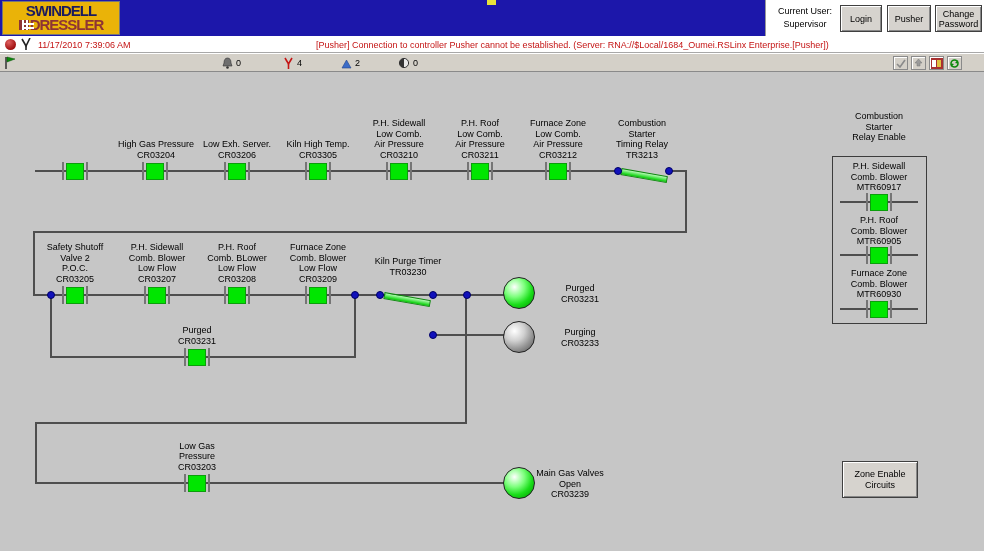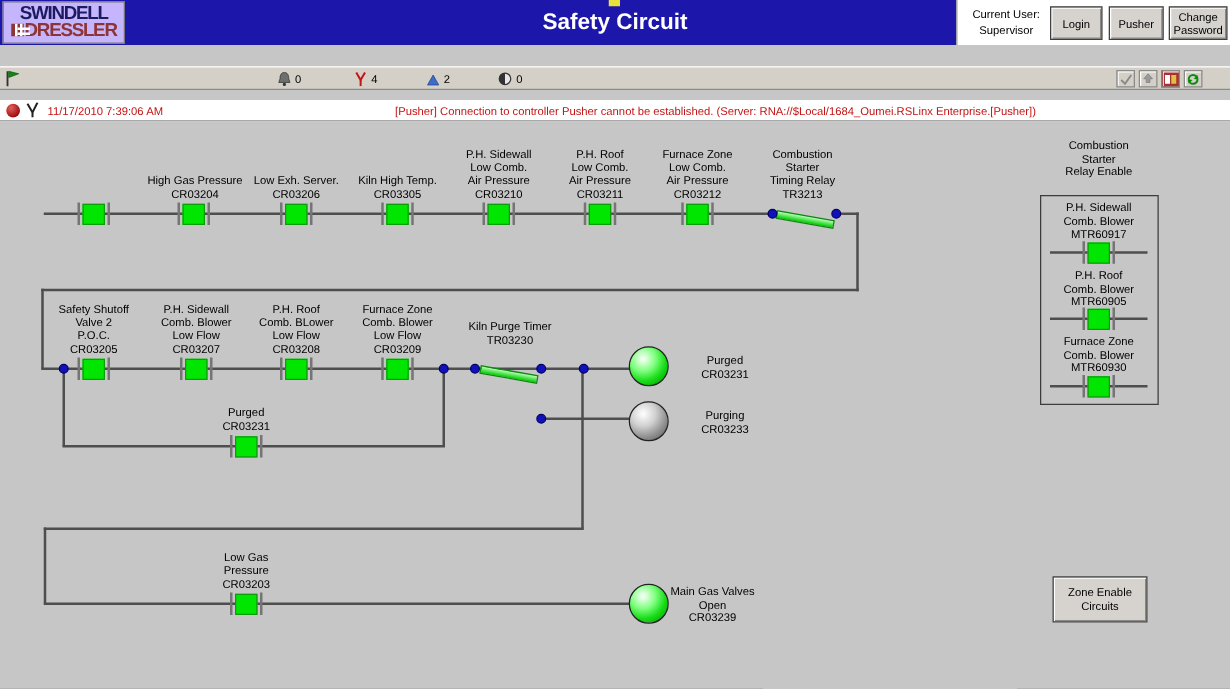--- a/index.html
+++ b/index.html
@@ -1,20 +1,20 @@
 <!DOCTYPE html>
 <html><head>
 <meta charset="utf-8">
 <style>
   html,body{margin:0;padding:0;background:#9a9a9a;}
   #screen{position:relative;width:984px;height:551px;background:#c6c6c6;overflow:hidden;
           font-family:"Liberation Sans",sans-serif;-webkit-font-smoothing:antialiased;}
   
   #header{position:absolute;left:0;top:0;width:984px;height:36px;background:#1c17aa;}
-  #logoBox{position:absolute;left:2px;top:1px;width:98px;height:34px;background:#c4b5fd;
+  #logoBox{position:absolute;left:2px;top:1px;width:118px;height:34px;background:#eab308;
            border:1px solid #777;box-sizing:border-box;padding-top:2px;line-height:14px;text-align:center;}
   .logo1{font-weight:bold;font-size:15px;letter-spacing:-1px;color:#1b1b5e;}
   .logo2{font-weight:bold;font-size:15px;letter-spacing:-1px;color:#8e3434;}
   .logoGrid{display:inline-block;width:10px;height:10px;margin-right:1px;
             background:linear-gradient(#8e3434,#8e3434);
             -webkit-mask:none;position:relative;top:0;}
   .logoGrid i{position:absolute;width:2px;height:10px;background:#fff;}
   .logoGrid b{position:absolute;width:10px;height:2px;background:#fff;}
   #timeBox{position:absolute;left:104px;top:2px;width:72px;height:31px;background:#fff;
            border:1px solid #808080;box-sizing:border-box;text-align:center;
@@ -25,21 +25,21 @@
   #userPanel{position:absolute;left:765px;top:0;width:219px;height:36px;background:#fff;
              border-left:1px solid #999;box-sizing:border-box;}
   #userText{position:absolute;left:4px;top:5px;width:70px;text-align:center;
             font-size:9px;line-height:13px;color:#000;}
   .hbtn{position:absolute;top:5px;height:27px;background:#d6d3ce;border:1px solid #404040;
         box-shadow:inset 1px 1px 0 #fff,inset -1px -1px 0 #888;
         font-family:"Liberation Sans",sans-serif;font-size:9px;color:#000;text-align:center;
         display:flex;align-items:center;justify-content:center;line-height:10px;padding:0 2px;box-sizing:border-box;}
   
   #alarmBar{position:absolute;left:0;top:36px;width:984px;height:17px;background:#fff;
-            border-bottom:1px solid #a8a8a8;box-sizing:border-box;margin-top:44px;}
+            border-bottom:1px solid #a8a8a8;box-sizing:border-box;}
   #alarmDot{position:absolute;left:5px;top:3px;width:11px;height:11px;border-radius:50%;
             background:radial-gradient(circle at 35% 30%,#e06060,#a01010 70%);}
   .redText{color:#c41414;font-size:9px;position:absolute;top:4px;white-space:nowrap;}
   
   #statusBar{position:absolute;left:0;top:53px;width:984px;height:19px;background:#d4d0c8;
              border-top:1px solid #fff;border-bottom:1px solid #8a8a8a;box-sizing:border-box;}
   .sbGroup{position:absolute;top:2px;height:14px;display:flex;align-items:center;gap:3px;
            font-size:9px;color:#000;}
   .miniBtn{position:absolute;top:2px;width:15px;height:14px;background:#d4d0c8;
            border:1px solid #8a8a8a;box-shadow:inset 1px 1px 0 #fff;
@@ -69,21 +69,20 @@
 </head>
 <body>
 
 <div id="screen">
 
   <div id="header">
     <div id="logoBox">
       <div class="logo1">SWINDELL</div>
       <div class="logo2"><span class="logoGrid"><i style="left:3px"></i><i style="left:7px"></i><b style="top:3px"></b><b style="top:7px"></b></span><span>DRESSLER</span></div>
     </div>
-    <div id="pageTitle">Safety Circuit</div>
     <div id="yellowMark"></div>
     <div id="userPanel">
       <div id="userText">
         <div>Current User:</div>
         <div>Supervisor</div>
       </div>
       <button class="hbtn" style="left:74px;width:42px;">Login</button>
       <button class="hbtn" style="left:121px;width:44px;">Pusher</button>
       <button class="hbtn" style="left:169px;width:47px;">Change Password</button>
     </div>

